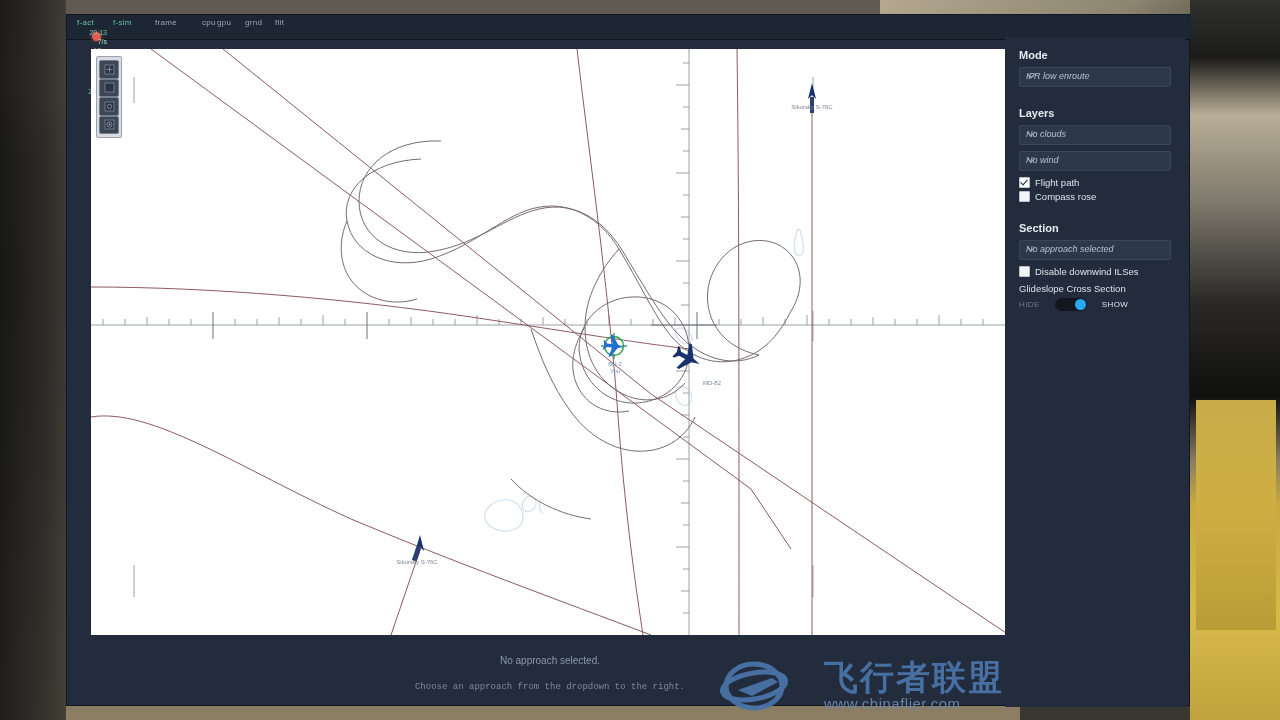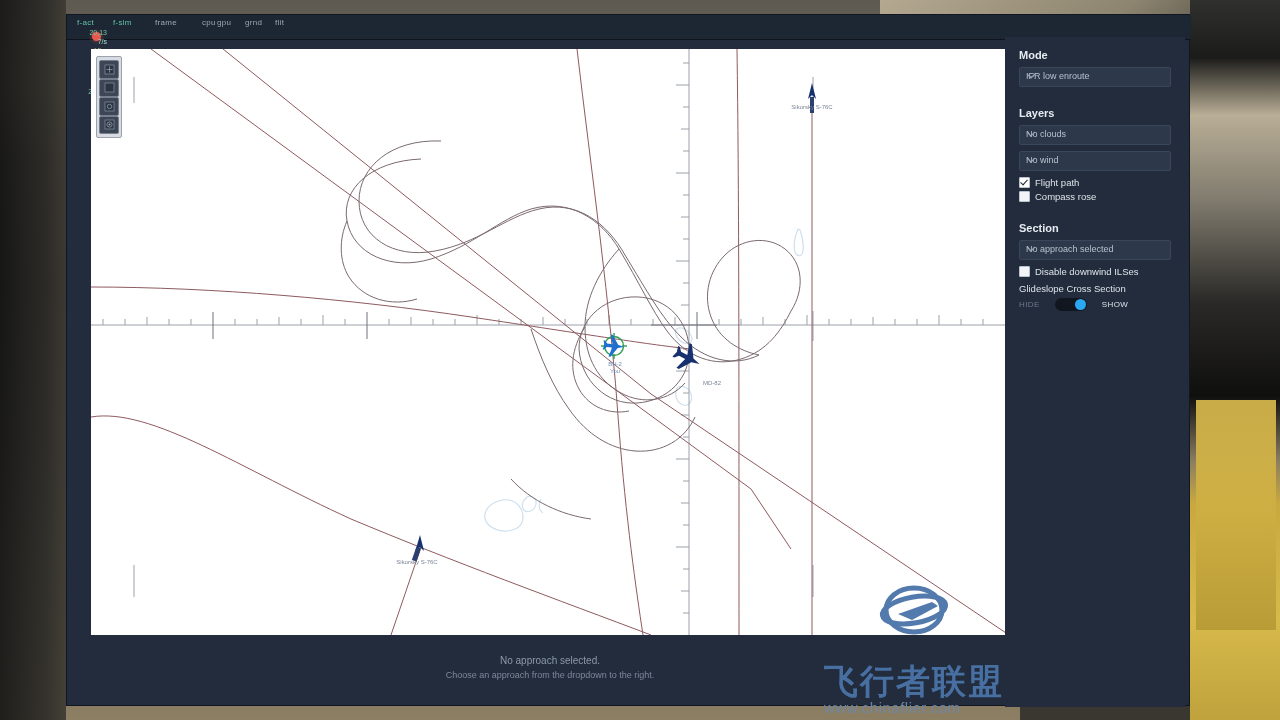--- a/index.html
+++ b/index.html
@@ -72,44 +72,44 @@
   .mapwrap svg{display:block;}
 
   
   .panel{position:absolute;right:4px;top:22px;width:180px;height:670px;
     background:#222c3c;padding:12px 14px 8px 14px;box-sizing:border-box;}
   .p-head{font-size:11px;font-weight:bold;color:#e6ebf2;margin:0 0 6px 0;}
   .p-head.gap{margin-top:20px;}
   .p-head.gap2{margin-top:20px;}
   .select{position:relative;height:18px;background:#2d384a;border:1px solid #3a465a;
     border-radius:2px;margin-bottom:6px;cursor:pointer;}
-  .select span{position:absolute;left:6px;top:3px;font-size:9px;color:#b7c1ce;}
+  .select span{position:absolute;left:6px;top:3px;font-size:9px;color:#b7c1ce;font-style:italic;}
   .select .chev{position:absolute;right:5px;top:4px;}
   .chk{display:flex;align-items:center;margin:3px 0;cursor:pointer;}
   .box{width:9px;height:9px;border:1px solid #b8c2cf;background:#f2f4f7;
     border-radius:1px;margin-right:5px;position:relative;flex:none;}
   .box.on{background:#fff;}
   .box.on:after{content:"";position:absolute;left:2px;top:0px;width:3px;height:6px;
     border:solid #1b2433;border-width:0 1.6px 1.6px 0;transform:rotate(42deg);}
   .chk span{font-size:9.5px;color:#dde3ea;}
   .p-sub{font-size:9.5px;color:#dde3ea;margin:6px 0 4px 0;}
   .toggle-row{display:flex;align-items:center;gap:15px;margin-top:4px;}
   .tg-lbl{font-size:8px;color:#6c7a8c;letter-spacing:.4px;}
   .tg-lbl.on{color:#dde3ea;}
   .switch{width:32px;height:13px;border-radius:7px;background:#12171f;position:relative;cursor:pointer;}
   .knob{position:absolute;right:1px;top:1px;width:11px;height:11px;border-radius:50%;
     background:#2aa8f2;}
 
   
   .status{position:absolute;left:24px;top:640px;width:918px;text-align:center;}
   .status .s1{font-size:10px;color:#8e99a8;}
-  .status .s2{font-size:9px;color:#7d889a;margin-top:4px;}
-
-  
-  .wm{position:absolute;right:16px;bottom:4px;display:flex;align-items:center;gap:24px;opacity:.95;flex-direction:column;}
+  .status .s2{font-size:9px;color:#7d889a;margin-top:16px;font-family:Liberation Mono, monospace;}
+
+  
+  .wm{position:absolute;right:16px;bottom:4px;display:flex;align-items:center;gap:24px;opacity:.95;}
   .wm-txt{display:flex;flex-direction:column;align-items:flex-start;}
   .wm-cn{font-size:34px;font-weight:bold;color:#4a73a8;line-height:34px;letter-spacing:2px;}
   .wm-url{font-size:15px;color:#6d88ab;letter-spacing:.5px;margin-top:1px;}
 </style>
 </head>
 <body>
 
 <div id="root">
 
   <div class="desk">

